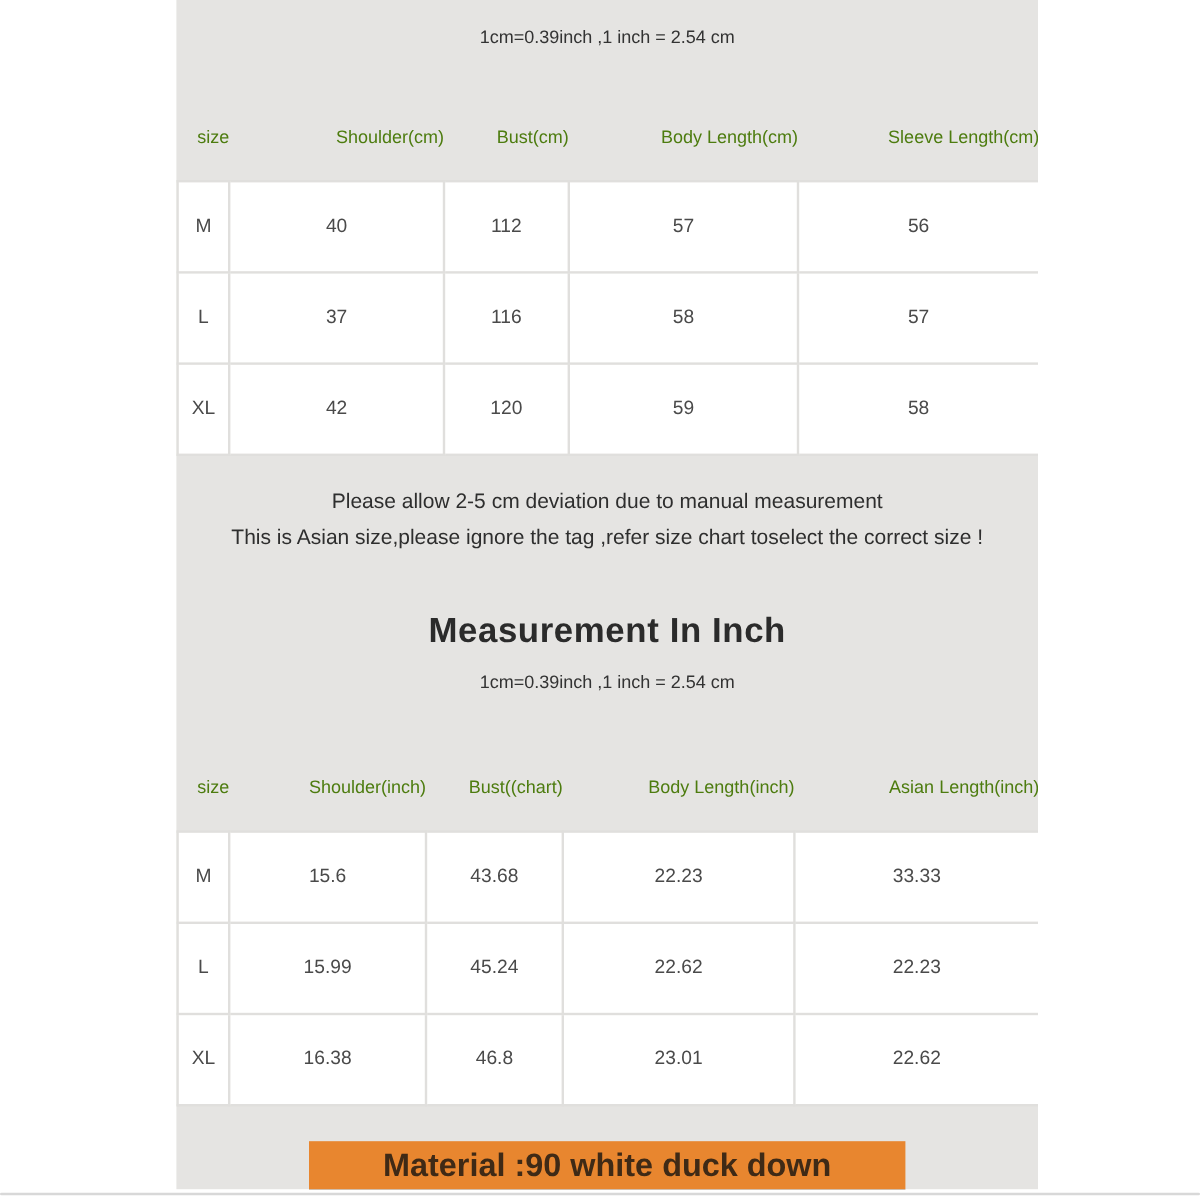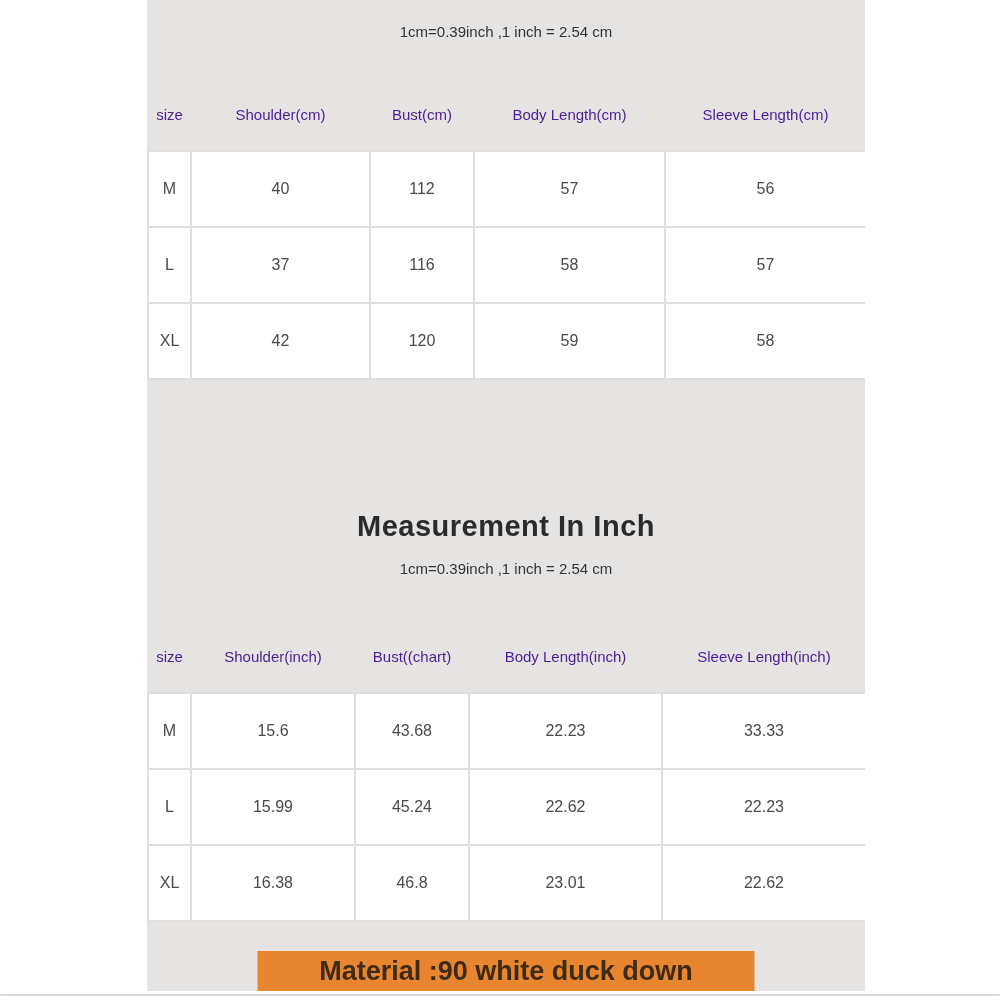--- a/index.html
+++ b/index.html
@@ -59,22 +59,22 @@
     table-layout: fixed;
   }
   .table-cm { top: 78px; }
   .table-inch { top: 620px; }
   table.size-table th {
     height: 72px;
     background: transparent;
     border: none;
     font-weight: normal;
     font-size: 15px;
-    color: #4c1d95;
-    text-align: center;
+    color: #4d7c0f;
+    text-align: right;
     vertical-align: middle;
     padding: 0;
   }
   table.size-table td {
     height: 74px;
     background: #ffffff;
     border: 2px solid #e0dfdd;
     font-size: 16px;
     color: #4a4a4a;
     text-align: center;
@@ -170,33 +170,37 @@
           <tr>
             <td>XL</td>
             <td>42</td>
             <td>120</td>
             <td>59</td>
             <td>58</td>
           </tr>
         </tbody>
       </table>
 
+    <div class="notes">
+      <div>Please allow 2-5 cm deviation due to manual measurement</div>
+      <div>This is Asian size,please ignore the tag ,refer size chart toselect the correct size !</div>
+    </div>
 
     <h2 class="title title-inch">Measurement In Inch</h2>
 
     <div class="subtitle subtitle-inch">1cm=0.39inch ,1 inch = 2.54 cm</div>
 
     <table class="size-table table-inch">
         <thead>
           <tr>
             <th>size</th>
             <th>Shoulder(inch)</th>
             <th>Bust((chart)</th>
             <th>Body Length(inch)</th>
-            <th>Sleeve Length(inch)</th>
+            <th>Asian Length(inch)</th>
           </tr>
         </thead>
         <tbody>
           <tr>
             <td>M</td>
             <td>15.6</td>
             <td>43.68</td>
             <td>22.23</td>
             <td>33.33</td>
           </tr>

